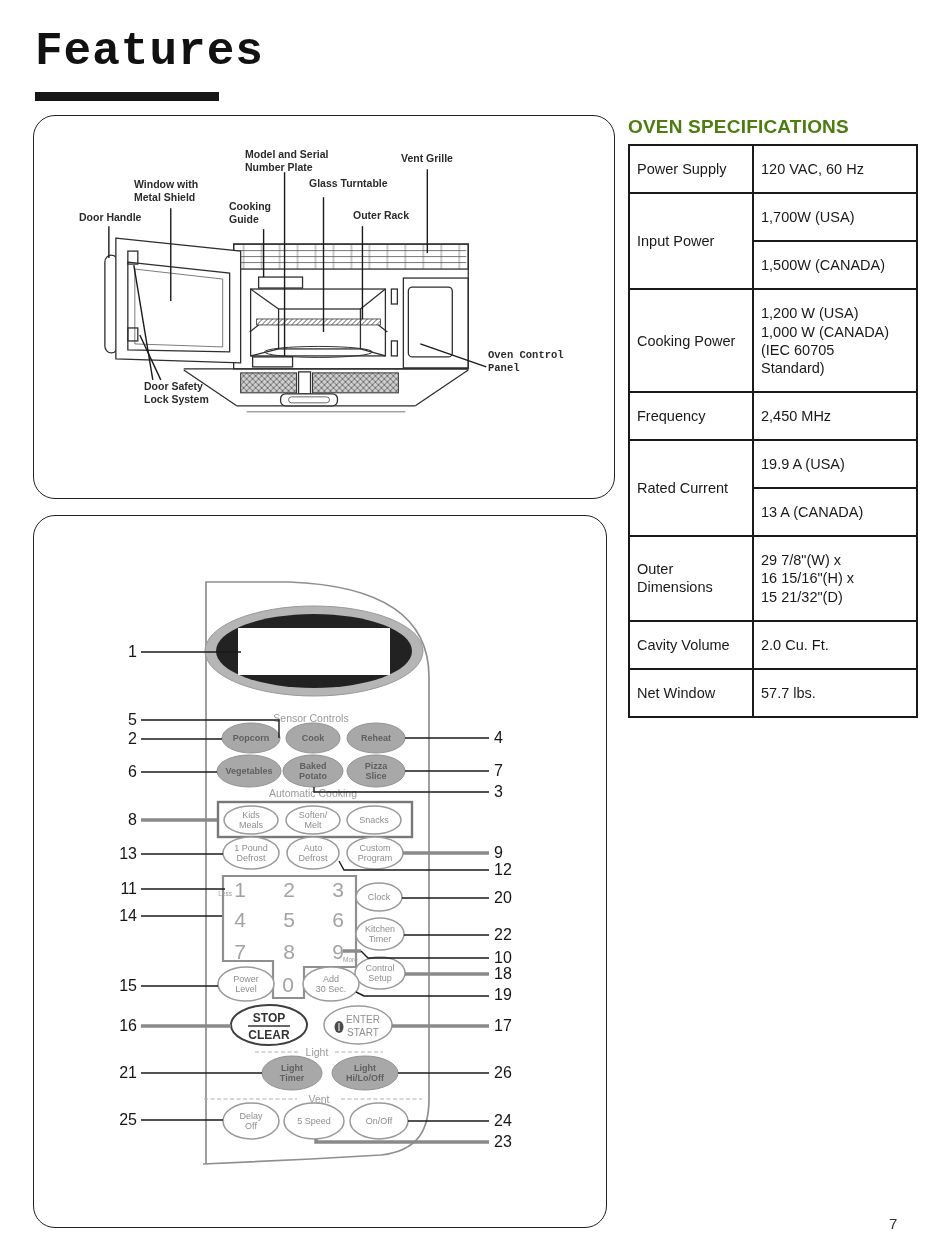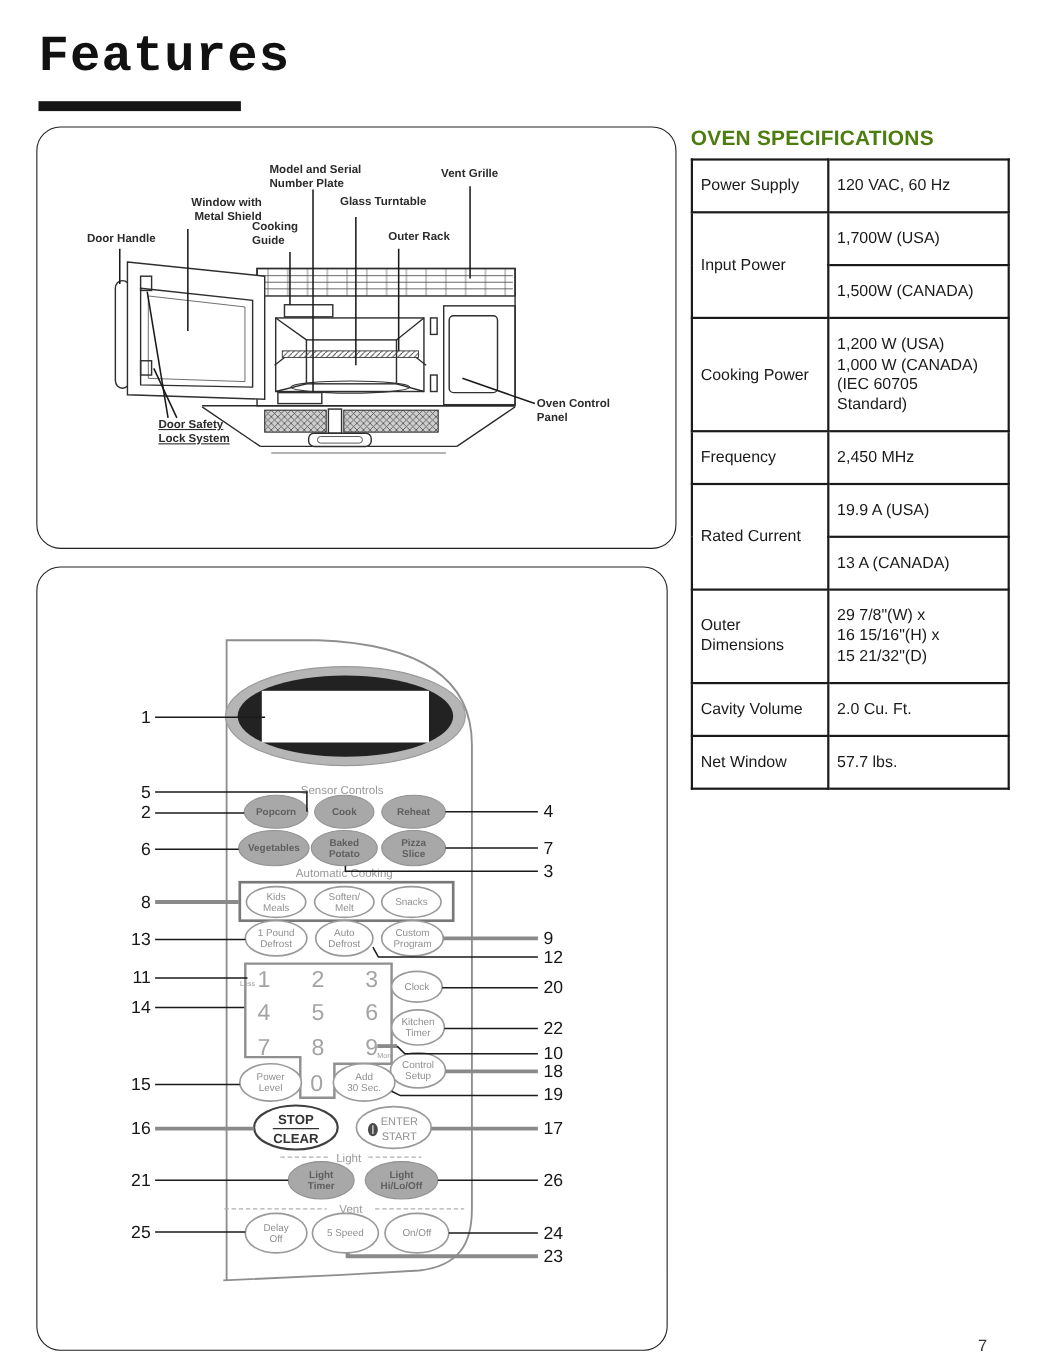--- a/index.html
+++ b/index.html
@@ -7,21 +7,21 @@
   .abs{position:absolute;}
   
   #page-title{left:35px;top:26px;font-family:Liberation Mono, monospace;font-weight:bold;font-size:46px;color:#111;letter-spacing:1px;}
   #title-rule{left:35px;top:92px;width:184px;height:9px;background:#161616;}
   
   .round-box{border:1.6px solid #222;border-radius:22px;background:#fff;}
   #diagram-box{left:33px;top:115px;width:580px;height:382px;}
   #panel-box{left:33px;top:515px;width:572px;height:711px;}
   
   .dlabel{position:absolute;font-size:10.5px;font-weight:bold;color:#2b2b2b;line-height:1.22;white-space:pre-line;}
-  .ctr{text-align:right;margin-left:24px;}
+  .ctr{text-align:left;}
   
   #specs-title{left:628px;top:116px;font-size:19px;font-weight:bold;color:#4d7c0f;letter-spacing:.2px;}
   #specs-table{left:628px;top:144px;border-collapse:collapse;}
   #specs-table td{border:2px solid #1a1a1a;font-size:14.5px;padding:14px 7px;color:#1a1a1a;white-space:pre-line;line-height:1.25;}
   #specs-table{border:2.5px solid #1a1a1a;}
   #specs-table td.lab{width:108px;}
   #specs-table td.val{width:148px;}
   
   svg text{font-family:"Liberation Sans",sans-serif;}
   .ln{stroke:#2a2a2a;stroke-width:1.2;fill:none;}
@@ -140,23 +140,23 @@
   <div class="dlabel" style="left:45px;top:95px;">Door Handle</div>
   <div class="dlabel ctr" style="left:100px;top:62px;width:80px;">Window with
 Metal Shield</div>
   <div class="dlabel" style="left:195px;top:32px;margin-left:16px;">Model and Serial
 Number Plate</div>
   <div class="dlabel" style="left:195px;top:84px;">Cooking
 Guide</div>
   <div class="dlabel" style="left:275px;top:61px;">Glass Turntable</div>
   <div class="dlabel" style="left:319px;top:93px;">Outer Rack</div>
   <div class="dlabel" style="left:367px;top:36px;text-align:right;">Vent Grille</div>
-  <div class="dlabel" style="left:110px;top:264px;text-decoration:underline;">Door Safety
+  <div class="dlabel" style="left:110px;top:264px;">Door Safety
 Lock System</div>
-  <div class="dlabel" style="left:454px;top:245px;">Oven Control
+  <div class="dlabel" style="left:454px;top:233px;font-family:Liberation Mono, monospace;">Oven Control
 Panel</div>
 </div>
 
 <div class="abs" id="specs-title">OVEN SPECIFICATIONS</div>
 <table class="abs" id="specs-table">
   <tbody>
       <tr>
     <td class="lab">Power Supply</td>
     <td class="val">120 VAC, 60 Hz</td>
   </tr>

